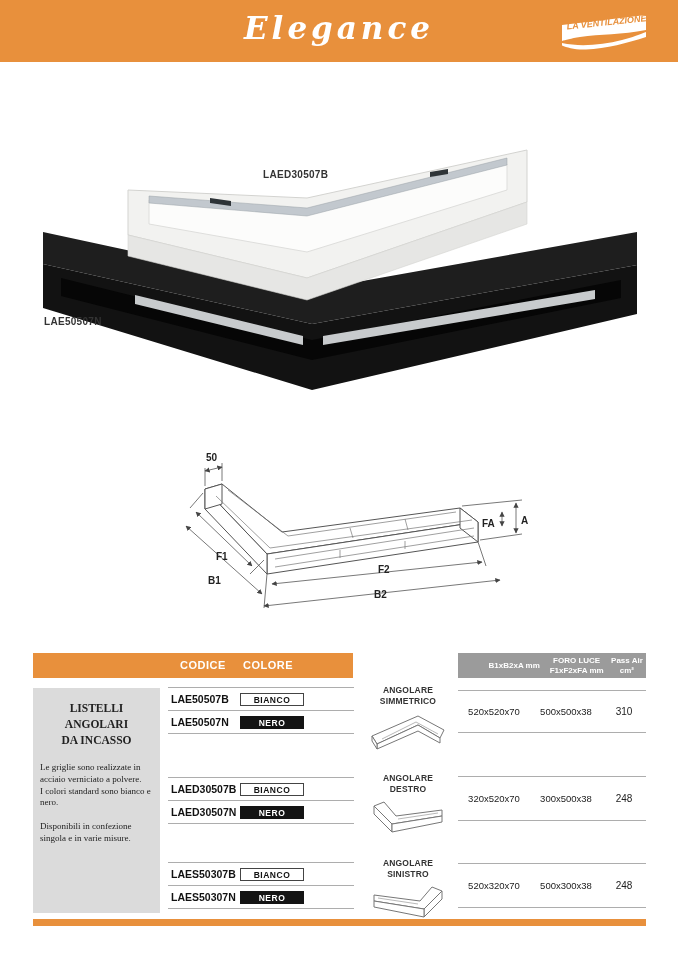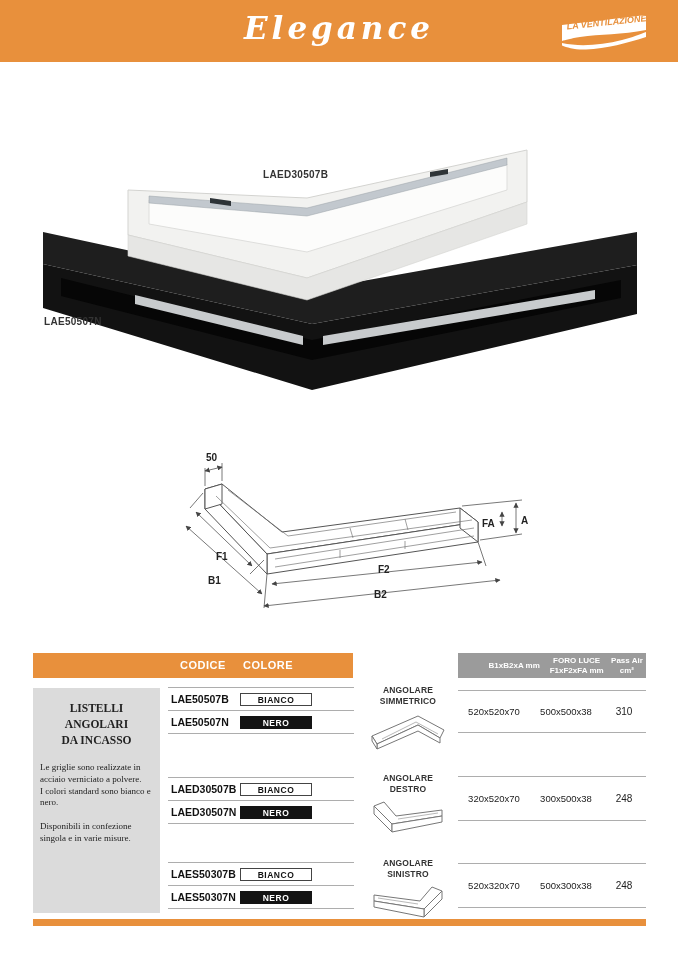--- a/index.html
+++ b/index.html
@@ -29,21 +29,21 @@
   .spec-bar .c3 { width:44px; font-size:8px; line-height:1.15; }
   
   .cat-box { position:absolute; left:33px; top:688px; width:127px; height:225px; background:#DBDBDB;font-family:Liberation Serif, serif; }
   .cat-title { margin-top:12px; text-align:center; font-size:11.5px; font-weight:bold; color:#222; line-height:1.4; }
   .cat-desc { margin:14px 7px 0 7px; font-size:9px; color:#222; line-height:1.3; }
   .cat-desc + .cat-desc { margin-top:12px; }
   
   .code-group { position:absolute; left:168px; width:186px; border-bottom:1px solid #ADADAD; }
   .code-row { height:23px; border-top:1px solid #ADADAD; display:flex; align-items:center; }
   .code-row .code { width:72px; padding-left:3px; font-size:10.5px; font-weight:bold; color:#111; }
-  .badge { width:72px; height:13px; font-size:8.5px; font-weight:bold; text-align:center; line-height:12px; letter-spacing:0.5px; }
+  .badge { width:64px; height:13px; font-size:8.5px; font-weight:bold; text-align:center; line-height:12px; letter-spacing:0.5px; }
   .badge--bianco { background:#fff; border:1px solid #444; color:#111; }
   .badge--nero { background:#141414; border:1px solid #141414; color:#fff; }
   
   .type-block { position:absolute; left:358px; width:100px; text-align:center; }
   .type-label { font-size:8.5px; font-weight:600; color:#333; line-height:1.25; letter-spacing:0.2px; }
   .type-thumb { margin-top:2px; }
   
   .spec-row { position:absolute; left:458px; width:188px; border-top:1px solid #ADADAD; border-bottom:1px solid #ADADAD;
     display:flex; align-items:center; text-align:center; color:#222; }
   .spec-row .c1 { width:72px; font-size:9.5px; }

